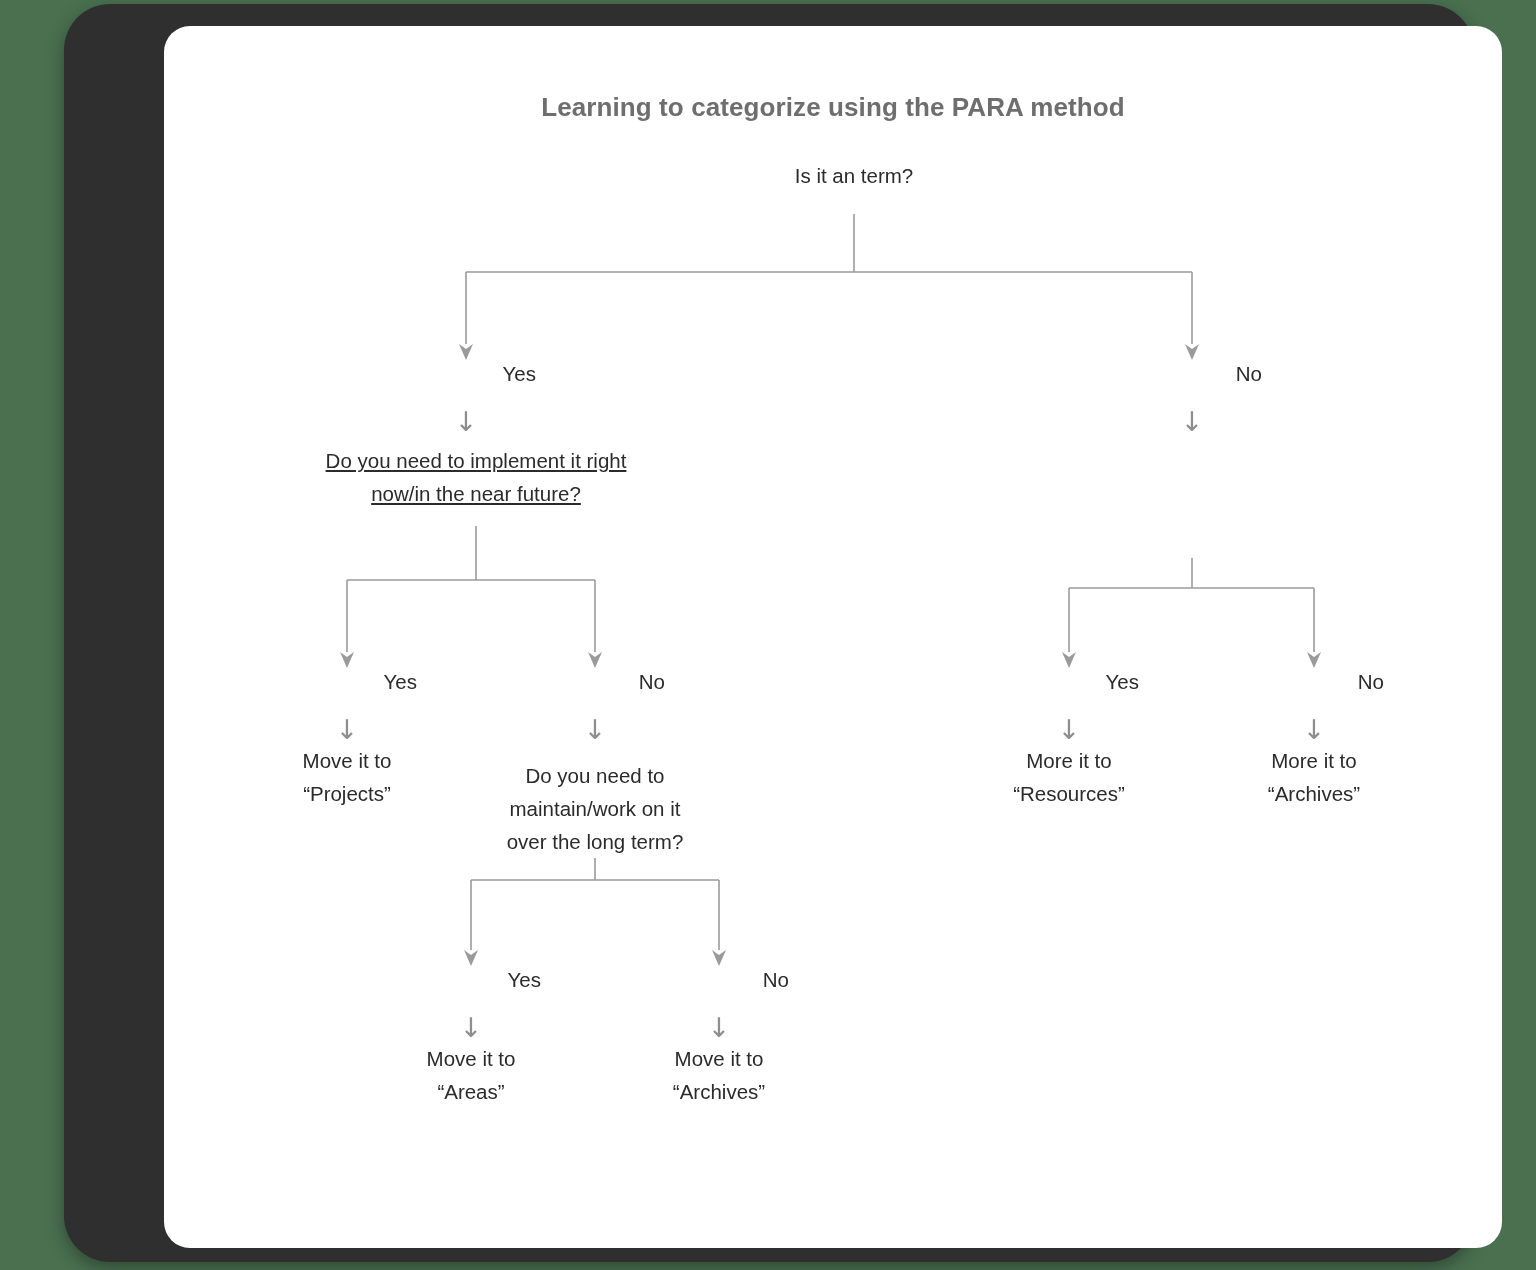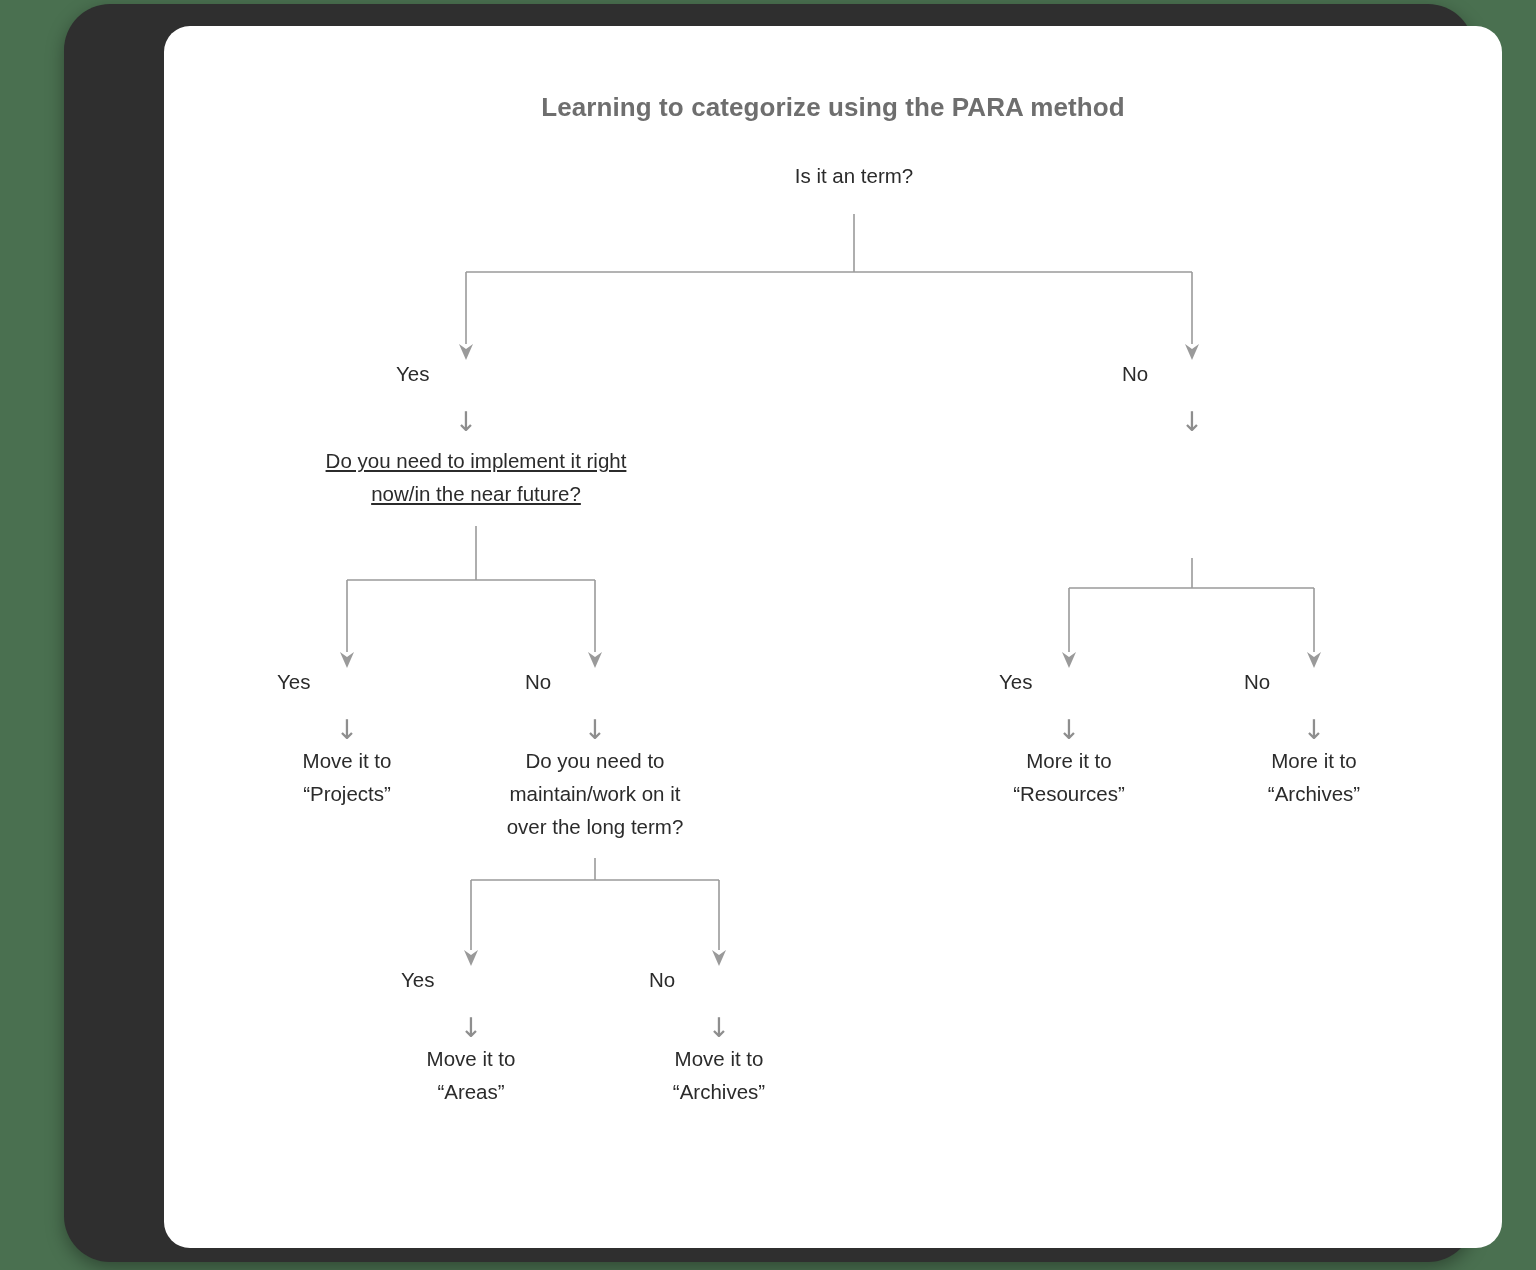--- a/index.html
+++ b/index.html
@@ -57,21 +57,21 @@
   .node {
     position: absolute;
     text-align: center;
     font-size: 20.5px;
     line-height: 33px;
     color: #2b2b2b;
     white-space: pre-line;
   }
   .edge-label {
     position: absolute;
-    text-align: left;
+    text-align: right;
     font-size: 20.5px;
     line-height: 28px;
     color: #2b2b2b;
     white-space: nowrap;
   }
   .arrow-glyph {
     position: absolute;
     text-align: center;
     font-size: 27px;
     line-height: 27px;
@@ -141,21 +141,21 @@
 now/in the near future?</div>
 
 
       <div class="edge-label" style="left:113px; top:642px; width:140px;">Yes</div>
       <div class="arrow-glyph" style="left:113px; top:690px; width:140px;">↓</div>
       <div class="node" style="left:83px; top:718px; width:200px;">Move it to
 “Projects”</div>
 
       <div class="edge-label" style="left:361px; top:642px; width:140px;">No</div>
       <div class="arrow-glyph" style="left:361px; top:690px; width:140px;">↓</div>
-      <div class="node" style="left:311px; top:718px; width:240px;">Do you need to
+      <div class="node" style="left:311px; top:733px; width:240px;">Do you need to
 maintain/work on it
 over the long term?</div>
 
       <div class="edge-label" style="left:237px; top:940px; width:140px;">Yes</div>
       <div class="arrow-glyph" style="left:237px; top:988px; width:140px;">↓</div>
       <div class="node" style="left:207px; top:1016px; width:200px;">Move it to
 “Areas”</div>
 
       <div class="edge-label" style="left:485px; top:940px; width:140px;">No</div>
       <div class="arrow-glyph" style="left:485px; top:988px; width:140px;">↓</div>

